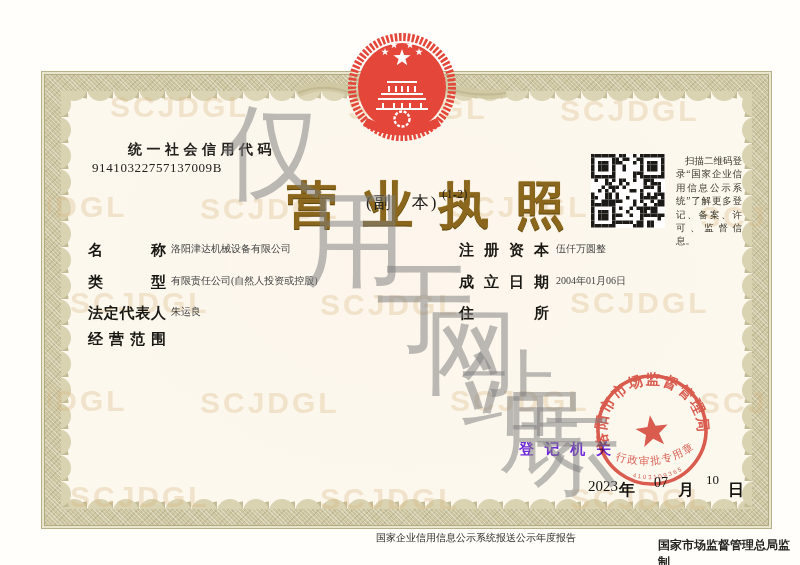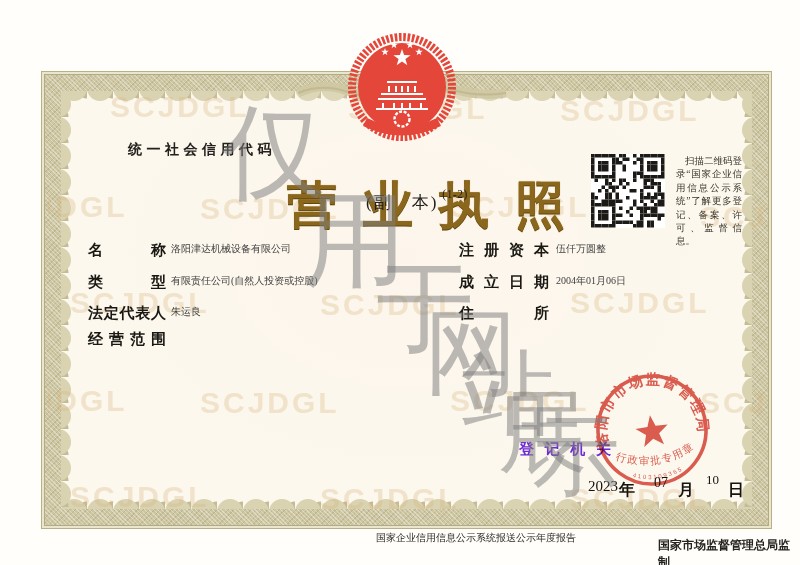--- a/index.html
+++ b/index.html
@@ -147,20 +147,21 @@
       <path d="M42 56 v6 M49 56 v6 M55 56 v6 M61 56 v6 M68 56 v6"></path>
       <path d="M34 64 h42"></path>
       <path d="M31 69 h48"></path>
       <path d="M36 73 v5 M74 73 v5 M47 73 v5 M63 73 v5 M55 73 v5"></path>
       <path d="M29 79 h52"></path>
     </g>
     <circle cx="55" cy="89" r="7.5" fill="none" stroke="#ffffff" stroke-width="2.4" stroke-dasharray="3 1.6"></circle>
   </svg>
 
   <div class="code-label">统一社会信用代码</div>
+  <div class="code-value">91410322757137009B</div>
   <div class="title">营业执照</div>
   <div class="subtitle-row">
     <span class="subtitle">(副　本)</span>
     <span class="copy-note">(1-2)</span>
   </div>
 
   <svg class="qr" id="qr" viewBox="0 0 74 74">
       <rect x="0" y="0" width="3.5" height="3.5" fill="#1c1a16"></rect>
       <rect x="3.5" y="0" width="3.5" height="3.5" fill="#1c1a16"></rect>
       <rect x="7" y="0" width="3.5" height="3.5" fill="#1c1a16"></rect>

